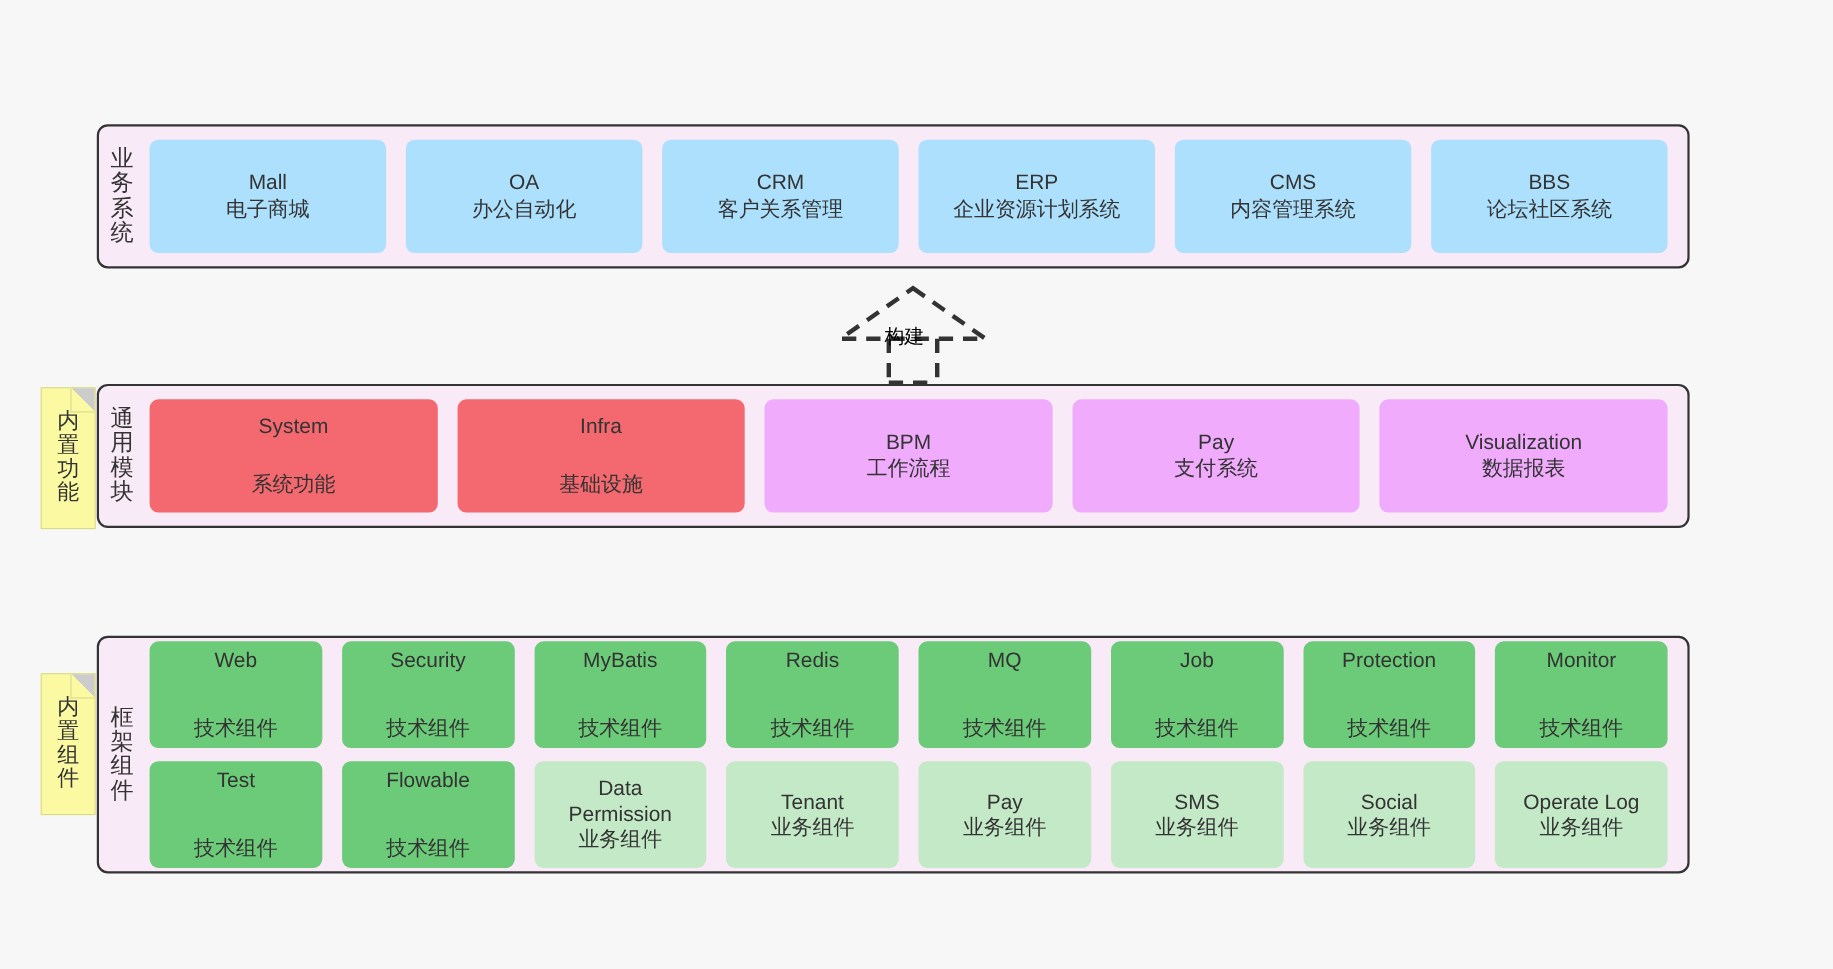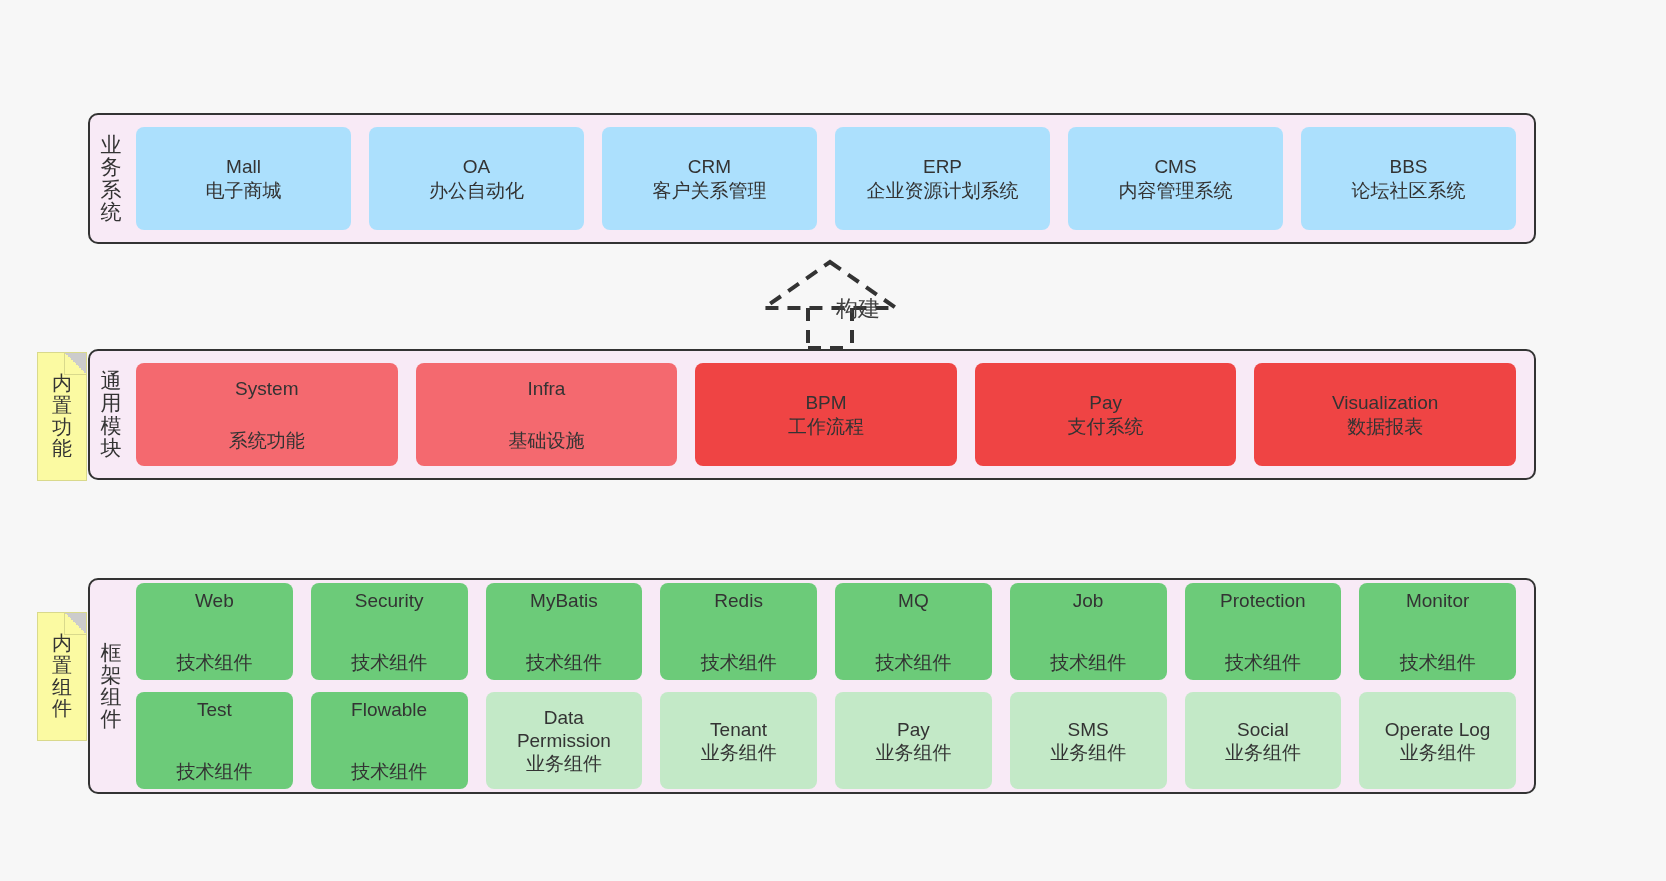--- a/index.html
+++ b/index.html
@@ -74,21 +74,21 @@
     color: #333333;
     padding: 6px 24px;
     min-width: 0;
   }
   .box .t1 { display: block; }
   .box .t2 { display: block; }
 
   
   .c-blue        { background: #ace0fd; }
   .c-red         { background: #f4696f; gap: 29px; }
-  .c-pink        { background: #ef4444; text-align: center; }
+  .c-pink        { background: #f0abfc; text-align: center; }
   .c-green       { background: #6ccb79; gap: 39px; }
   .c-lightgreen  { background: #c3e9c7; }
 
   
   .note {
     position: absolute;
     background: #fbfaa2;
     border: 1px solid #d9d98c;
     display: flex;
     flex-direction: column;
@@ -108,26 +108,25 @@
     background: linear-gradient(225deg, #cccccc 0 50%, transparent 50% 100%);
     border-left: 1px solid #d9d98c;
     border-bottom: 1px solid #d9d98c;
   }
 
   
   .arrow { position: absolute; }
   .arrow svg { display: block; overflow: visible; }
   .arrow-label {
     position: absolute;
-    font-size: 22px;
-    color: #404040;
+    font-size: 18px;
+    color: #000000;
     background: transparent;
     white-space: nowrap;
     user-select: none;
-    margin-left: 32px;
   }
 </style>
 </head>
 <body>
 
 <div id="canvas">
 
   <div class="layer" id="layer-business" style="left:88px; top:113px; width:1448px; height:131px;">
     <div class="layer-title">
       <span>业</span>

